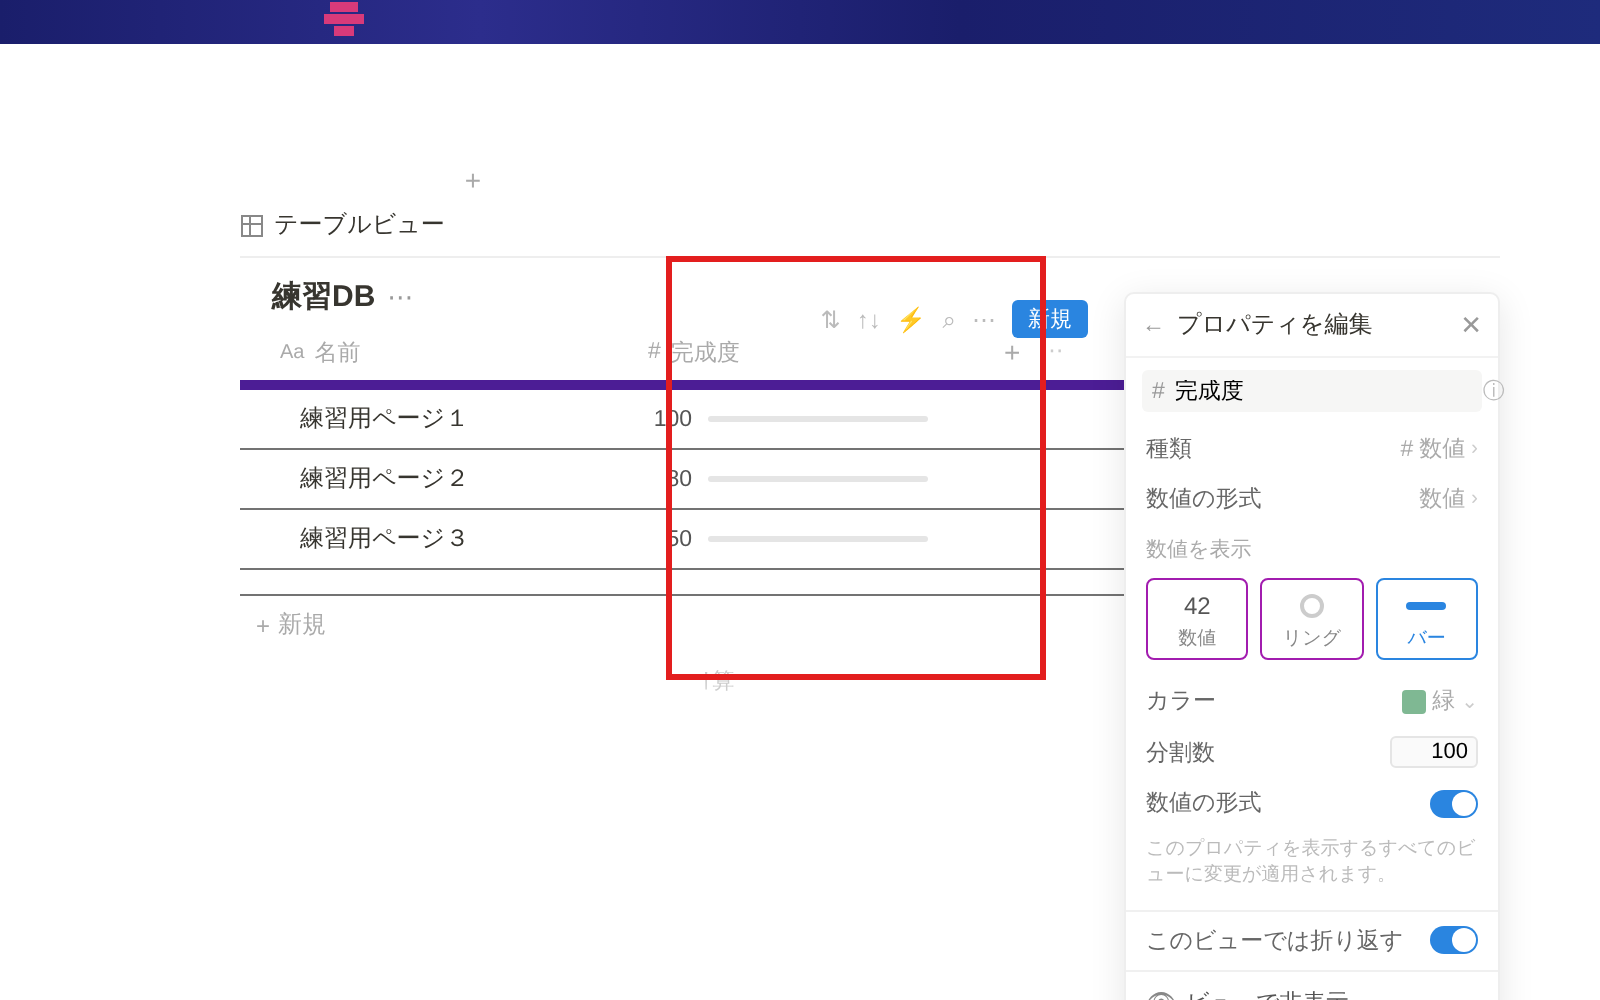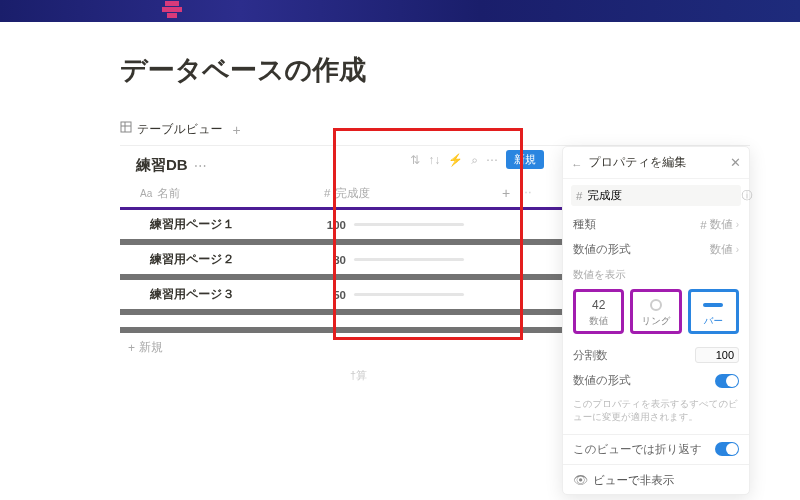--- a/index.html
+++ b/index.html
@@ -6,30 +6,30 @@
 body { font-family: -apple-system, BlinkMacSystemFont, "Segoe UI", sans-serif; font-size: 13px; color: #37352f; background: #fff; width: 800px; height: 500px; overflow: hidden; position: relative; }
 .banner { height: 22px; background: linear-gradient(90deg, #1a1e6b 0%, #2c2d8c 30%, #1a1e6b 60%, #1e2b7c 100%); position: relative; }
 .banner-accent { position: absolute; left: 160px; top: 0; width: 24px; height: 22px; }
 .banner-accent span { display: block; background: #d83a7a; margin: 1px auto; }
 .banner-accent span:nth-child(1) { width: 14px; height: 5px; }
 .banner-accent span:nth-child(2) { width: 20px; height: 5px; }
 .banner-accent span:nth-child(3) { width: 10px; height: 5px; }
 .main { padding: 30px 50px 0 120px; position: relative; }
 .page-title { font-size: 27px; font-weight: 700; margin-bottom: 26px; }
 .db-header { display: flex; align-items: center; gap: 6px; padding: 4px 0; border-bottom: 1px solid #eee; position: relative; }
-.tab { display: flex; align-items: flex-start; gap: 5px; color: #37352f; font-size: 12px; padding: 3px 0; }
+.tab { display: flex; align-items: center; gap: 5px; color: #37352f; font-size: 12px; padding: 3px 0; margin-top: 45px; }
 .plus { color: #aaa; font-size: 14px; cursor: pointer; margin-left: 4px; }
 .db-title-row { display: flex; align-items: center; gap: 6px; margin: 10px 16px 4px; }
 .db-title { font-size: 15px; font-weight: 700; }
 .dots { color: #999; letter-spacing: 1px; cursor: pointer; }
 .table { }
-.thead { display: flex; color: #aaa; font-size: 11.5px; padding: 6px 0; border-bottom: 3px solid #4c1d95; }
+.thead { display: flex; color: #aaa; font-size: 11.5px; padding: 6px 0; border-bottom: 5px solid #4c1d95; }
 .col1 { width: 190px; padding-left: 20px; display: flex; align-items: center; gap: 5px; }
 .col2 { width: 180px; padding-left: 14px; display: flex; align-items: center; gap: 5px; color: #aaa; }
-.row { display: flex; padding: 6px 0; border-bottom: 6px solid #737373; font-size: 12px; font-weight: bold; }
+.row { display: flex; padding: 6px 0; border-bottom: 1px solid #737373; font-size: 12px; }
 .row .col1 { color: #37352f; padding-left: 30px; }
 .bar-wrap { display: flex; align-items: center; gap: 8px; }
 .bar-num { width: 22px; text-align: right; font-size: 11.5px; color: #555; }
 .bar-track { width: 110px; height: 3px; background: #e5e5e5; border-radius: 2px; position: relative; }
 .bar-fill { height: 100%; background: #3e8a52; border-radius: 2px; }
 .newrow { color: #aaa; font-size: 12px; padding: 6px 0 6px 8px; display: flex; align-items: center; gap: 4px; cursor: pointer; }
 .footer-cell { padding: 6px 0 6px 230px; color: #ccc; font-size: 11px; }
 .highlight-box { position: absolute; border: 3px solid #e31e1e; pointer-events: none; left: 333px; top: 128px; width: 190px; height: 212px; }
 .toolbar-icons { position: absolute; right: 256px; top: 128px; display: flex; gap: 8px; color: #bbb; font-size: 12px; align-items: center; }
 .toolbar-icons span { cursor: pointer; }
@@ -40,21 +40,21 @@
 .panel-head .title { flex: 1; font-weight: 500; font-size: 12px; }
 .panel-head .close { color: #999; cursor: pointer; font-size: 13px; }
 .name-input { display: flex; align-items: center; background: #f6f6f5; border-radius: 3px; padding: 3px 5px; margin: 6px 8px; }
 .name-input .hash { color: #999; margin-right: 5px; }
 .name-input input { border: none; background: transparent; flex: 1; font-size: 11.5px; outline: none; }
 .name-input .info { color: #bbb; font-size: 11px; }
 .prop-line { display: flex; justify-content: space-between; align-items: center; padding: 5px 10px; color: #666; }
 .prop-line .val { color: #aaa; display: flex; align-items: center; gap: 3px; }
 .section-label { color: #aaa; font-size: 10.5px; padding: 6px 10px 3px; }
 .display-opts { display: flex; gap: 6px; padding: 4px 10px 8px; }
-.opt { flex: 1; border: 3px solid #a21caf; border-radius: 4px; text-align: center; padding: 5px 2px 3px; cursor: pointer; }
+.opt { flex: 1; border: 1px solid #a21caf; border-radius: 4px; text-align: center; padding: 5px 2px 3px; cursor: pointer; }
 .opt.selected { border-color: #2a85e0; }
 .opt .ico { height: 16px; display: flex; align-items: center; justify-content: center; font-size: 12px; color: #555; }
 .opt .lbl { font-size: 9.5px; color: #888; margin-top: 2px; }
 .opt.selected .lbl { color: #2a85e0; }
 .barico { width: 20px; height: 4px; background: #2a85e0; border-radius: 2px; display: inline-block; }
 .ringico { width: 12px; height: 12px; border: 2px solid #ccc; border-radius: 50%; display: inline-block; }
 .color-sw { width: 12px; height: 12px; background: #7fb893; border-radius: 2px; display: inline-block; }
 .num-input { width: 44px; border: 1px solid #e5e5e5; border-radius: 3px; padding: 1px 4px; text-align: right; font-size: 11px; background: #fafafa; }
 .toggle { width: 24px; height: 14px; background: #2a85e0; border-radius: 7px; position: relative; cursor: pointer; }
 .toggle::after { content: ''; position: absolute; right: 1px; top: 1px; width: 12px; height: 12px; background: #fff; border-radius: 50%; }
@@ -70,21 +70,20 @@
 
 <div class="banner">
   <div class="banner-accent">
       <span></span>
       <span></span>
       <span></span>
     </div>
 </div>
 
 <div class="main">
-  <h1 class="page-title">データベースの作成</h1>
 
   <div class="db-header">
     <div class="tab">
       <svg width="12" height="12" viewBox="0 0 12 12">
           <rect x="1" y="1" width="10" height="10" fill="none" stroke="#888" stroke-width="1"></rect>
           <line x1="1" y1="5" x2="11" y2="5" stroke="#888"></line>
           <line x1="5" y1="1" x2="5" y2="11" stroke="#888"></line>
         </svg>
       <span>テーブルビュー</span>
     </div>
@@ -198,20 +197,28 @@
       <div class="lbl">リング</div>
     </div>
     <div class="opt selected">
       <div class="ico">
           <span class="barico"></span>
         </div>
       <div class="lbl">バー</div>
     </div>
   </div>
   <div class="prop-line">
+    <span>カラー</span>
+    <span class="val">
+        <span class="color-sw"></span>
+        <span>緑</span>
+        <span class="chev">⌄</span>
+      </span>
+  </div>
+  <div class="prop-line">
     <span>分割数</span>
     <input class="num-input" value="100" style="">
   </div>
   <div class="prop-line">
     <span>数値の形式</span>
     <span class="toggle"></span>
   </div>
   <div class="hint">このプロパティを表示するすべてのビューに変更が適用されます。</div>
   <div class="divider"></div>
   <div class="prop-line">

